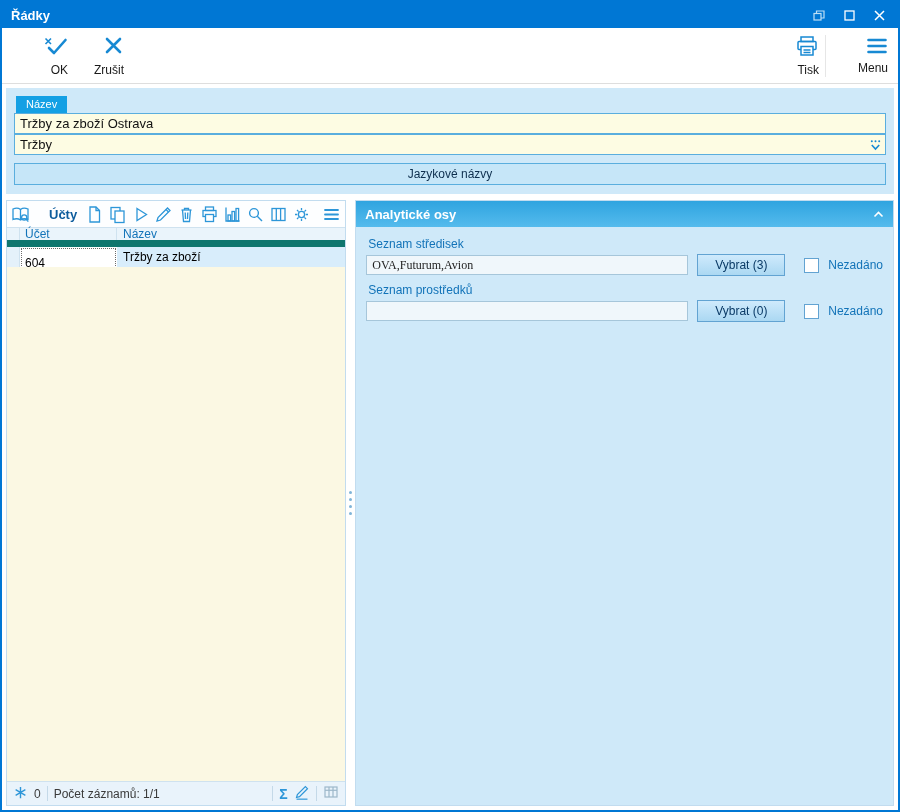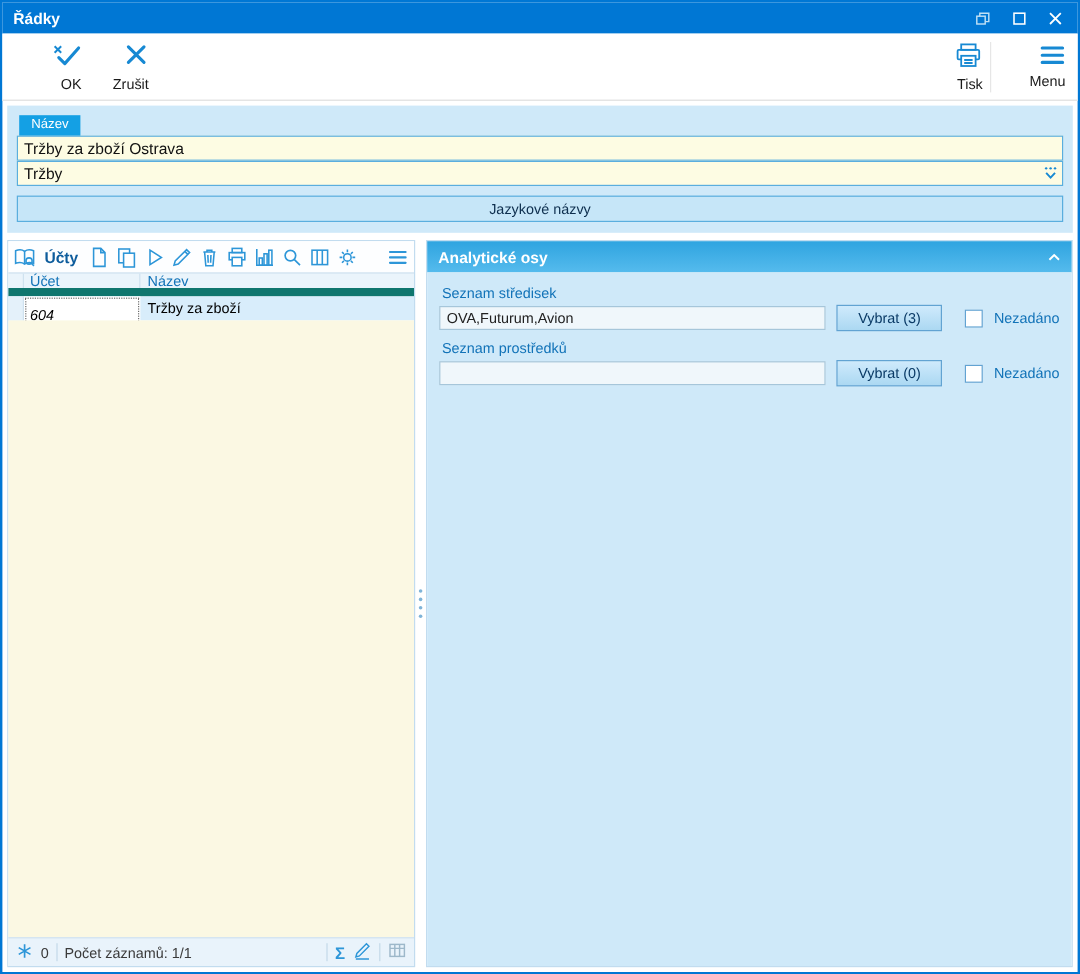--- a/index.html
+++ b/index.html
@@ -41,34 +41,34 @@
   .combo .dd { position: absolute; right: 4px; top: 4px; }
   .lang-btn { margin-top: 8px; width: 100%; height: 22px; background: #c6e6f8;
               border: 1px solid #5aaede; font-size: 12px; color: #0e2f4e; font-family: Liberation Sans, sans-serif; }
 
   
   .main { flex: 1; display: flex; margin: 6px 4px 4px; min-height: 0; }
 
   .left-panel { width: 352px; display: flex; flex-direction: column; border: 1px solid #c2dcef; min-height: 0; }
   .lp-toolbar { height: 26px; display: flex; align-items: center; gap: 2px; padding: 0 3px;
                 background: #fdfeff; flex: 0 0 auto; }
-  .lp-title { font-size: 13px; font-weight: bold; color: #0d5c9c; margin: 0 5px 0 4px; }
+  .lp-title { font-size: 13px; font-weight: bold; color: #0d5c9c; margin: 0 5px 0 16px; }
   .icon-btn { width: 21px; height: 21px; display: flex; align-items: center; justify-content: center; }
   .ml-auto { margin-left: auto; }
 
   .tbl-hdr { display: flex; height: 20px; background: #eaf4fb; border-top: 1px solid #cfe2ef;
              border-bottom: 7px solid #0f766e; color: #1273b8; font-size: 12px; flex: 0 0 auto; }
   .tbl-hdr .c0 { width: 13px; border-right: 1px solid #cfe2ef; }
   .tbl-hdr .c1 { width: 97px; border-right: 1px solid #cfe2ef; display: flex; align-items: center; padding: 0 5px; }
   .tbl-hdr .c2 { flex: 1; display: flex; align-items: center; padding: 0 6px; }
 
   .tbl-row { display: flex; height: 20px; background: #d8edfb; font-size: 12px; flex: 0 0 auto; }
   .tbl-row .c0 { width: 13px; background: #e4f1fa; border-right: 1px solid #cfe2ef; }
   .tbl-row .c1 { width: 97px; background: #fff; outline: 1px dotted #6b6b6b; outline-offset: -2px;
-                 display: flex; align-items: center; padding: 16px 5px; color: #000; font-style: italic; }
+                 display: flex; align-items: center; padding: 16px 5px; color: #000; }
   .tbl-row .c2 { flex: 1; display: flex; align-items: center; padding: 0 6px; color: #000; }
 
   .tbl-body { flex: 1; background: #fbf8e3; }
 
   .lp-status { height: 24px; background: #e9f3fb; border-top: 1px solid #cfe2ef; display: flex;
                align-items: center; gap: 6px; padding: 0 6px; font-size: 12px; color: #3a3a3a; flex: 0 0 auto; }
   .vdiv { width: 1px; height: 15px; background: #c4d9e8; }
   .sigma { color: #2d96d8; font-weight: bold; font-size: 14px; line-height: 1; }
 
   .splitter { width: 10px; display: flex; flex-direction: column; align-items: center;
@@ -76,21 +76,21 @@
   .splitter i { width: 3px; height: 3px; border-radius: 50%; background: #7fb4d8; }
 
   .right-panel { flex: 1; display: flex; flex-direction: column; min-height: 0; border: 1px solid #c2dcef; }
   .rp-hdr { height: 26px; background: linear-gradient(180deg, #2fa4e0, #55bbed); color: #fff;
             font-size: 13px; font-weight: bold; display: flex; align-items: center; padding: 0 9px; flex: 0 0 auto; }
   .rp-hdr .chev { margin-left: auto; display: flex; align-items: center; }
   .rp-body { flex: 1; background: #cfe9f9; padding: 7px 10px; }
   .ax-label { color: #1273b8; font-size: 12px; margin: 3px 0 3px 2px; }
   .ax-row { display: flex; align-items: center; gap: 9px; margin-bottom: 7px; }
   .ax-input { width: 322px; height: 20px; background: #f0f7fb; border: 1px solid #a6c6da;
-              font-size: 12px; padding: 0 5px; color: #222; font-family: Liberation Sans, sans-serif; }
+              font-size: 12px; padding: 0 5px; color: #222; font-family: Liberation Serif, serif; }
   .vybrat { width: 88px; height: 22px; background: linear-gradient(180deg, #cfeafc, #abd8f2);
             border: 1px solid #62a3d2; color: #0a3a66; font-size: 12px; font-family: inherit; }
   .chk { appearance: none; -webkit-appearance: none; width: 15px; height: 15px; background: #fff;
          border: 1px solid #62a3d2; margin: 0 0 0 10px; }
   .chk-label { color: #1273b8; font-size: 12px; }
 </style>
 </head>
 <body>
 
 <div class="window">

